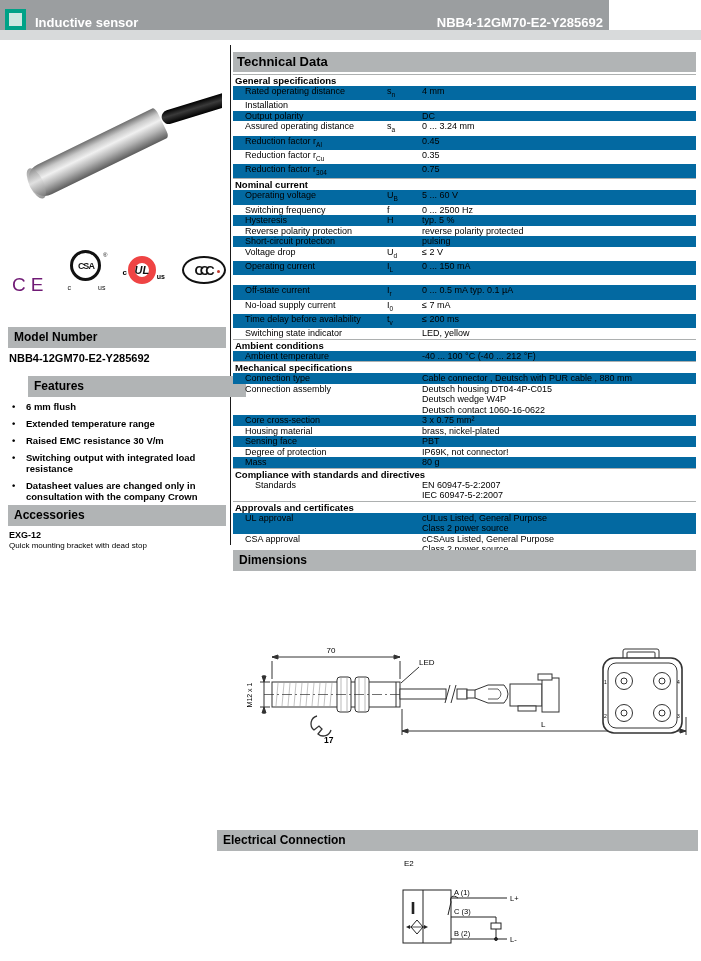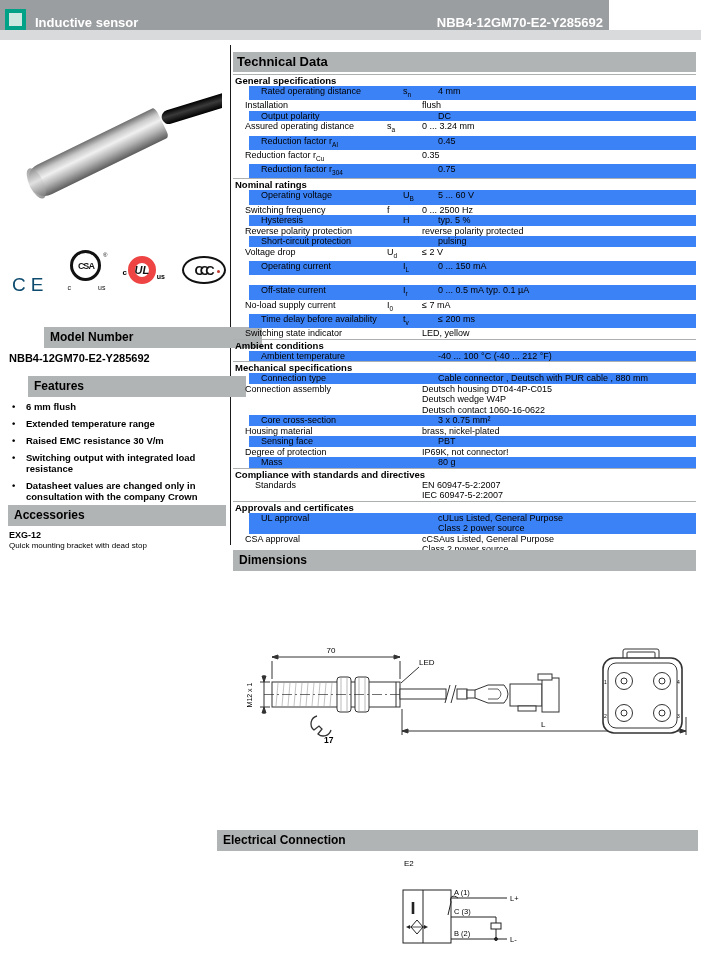--- a/index.html
+++ b/index.html
@@ -19,54 +19,54 @@
   .cyl { position:absolute; left:20px; top:120px; width:147px; height:33px;
          transform:rotate(-26deg); transform-origin:left center;
          background:linear-gradient(to bottom,#6e6e6e 0%,#c9c9c9 22%,#f0f0f0 42%,#b5b5b5 68%,#5c5c5c 100%);
          border-radius:16px 3px 3px 16px / 50% 6px 6px 50%; }
   .cyl-cap { position:absolute; left:20px; top:120px; width:14px; height:33px; transform:rotate(-26deg); transform-origin:left center;
          background:linear-gradient(to bottom,#888,#ddd 45%,#777); border-radius:50% / 50%; opacity:.8; }
   .cable { position:absolute; left:152px; top:62px; width:78px; height:14px; transform:rotate(-17deg); transform-origin:left center;
          background:linear-gradient(to bottom,#000,#3a3a3a 45%,#000); border-radius:7px 2px 2px 7px; }
 
   .certs { position:absolute; left:12px; top:246px; width:214px; height:48px; display:flex; align-items:center; justify-content:space-between; }
-  .logo-ce { font-size:19px; letter-spacing:5px; color:#0c4a6e;margin-top:30px; }
+  .logo-ce { font-size:19px; letter-spacing:5px; color:#701a75;margin-top:30px; }
   .logo-csa { position:relative; width:40px; height:44px; }
   .csa-circle { position:absolute; left:5px; top:2px; width:31px; height:31px; border:3px solid #111; border-radius:50%;
                 display:flex; align-items:center; justify-content:center; font-size:9px; font-weight:bold; color:#111; letter-spacing:-1px; }
   .csa-reg { position:absolute; right:-2px; top:4px; font-size:6px; color:#111; }
   .csa-c { position:absolute; left:2px; bottom:1px; font-size:7px; color:#111; }
   .csa-us { position:absolute; right:0px; bottom:1px; font-size:7px; color:#111; }
   .logo-ul { display:flex; align-items:center; }
   .ul-c { font-size:8px; font-weight:bold; margin-right:1px; margin-top:4px; }
   .ul-circle { width:28px; height:28px; border:7px solid #ef4444; border-radius:50%; display:flex; align-items:center; justify-content:center;
                font-size:11px; font-weight:bold; font-style:italic; color:#111; }
   .ul-us { font-size:7px; font-weight:bold; margin-left:1px; margin-top:12px; }
   .logo-ccc { position:relative; width:44px; height:28px; border:2.5px solid #111; border-radius:50%;
               display:flex; align-items:center; justify-content:center; }
   .ccc-text { font-size:13px; font-weight:bold; letter-spacing:-4px; color:#111; margin-right:3px; }
   .ccc-dot { position:absolute; right:4px; top:12px; width:3px; height:3px; border-radius:50%; background:#c0392b; }
 
   .bar { background:#b1b4b5; font-size:12px; font-weight:bold; color:#000; padding:3px 6px 4px 6px; }
-  .model-bar { position:absolute; left:8px; top:327px; width:218px;margin-left:36px; }
+  .model-bar { position:absolute; left:8px; top:327px; width:218px; }
   .model-number { position:absolute; left:9px; top:352px; font-size:11px; font-weight:bold; }
   .features-bar { position:absolute; left:8px; top:376px; width:218px;margin-left:20px; }
   .features-list { position:absolute; left:10px; top:401px; width:216px; list-style:none; }
   .feature-item { position:relative; font-size:9.5px; font-weight:bold; line-height:11px; padding-left:16px; margin-bottom:6px; }
   .feature-item::before { content:"•"; position:absolute; left:2px; }
   .acc-bar { position:absolute; left:8px; top:505px; width:218px; }
   .acc-name { position:absolute; left:9px; top:530px; font-size:9px; font-weight:bold; }
   .acc-desc { position:absolute; left:9px; top:541px; font-size:8px; }
 
   
   .right { position:absolute; left:233px; top:52px; width:463px; }
   .td-bar { background:#b1b4b5; font-size:13px; font-weight:bold; padding:2px 6px 3px 4px; margin-bottom:2px; }
   .sec-title { font-size:9.5px; font-weight:bold; line-height:11px; border-top:1px solid #adb0b0; padding-left:2px; }
   .row { display:flex; font-size:9px; line-height:10.5px; }
-  .row.shaded { background:#3b82f6;margin-left:16px; }
+  .row.shaded { background:#0369a1; }
   .c-label { width:154px; padding-left:12px; flex-shrink:0; }
   .c-label.indent { padding-left:22px; }
   .c-sym { width:35px; flex-shrink:0; }
   .c-val { flex:1; }
   sub { font-size:6.5px; }
   .gap-row { height:10px; }
 
   .dim-bar { position:absolute; left:233px; top:550px; width:463px; }
   .dim-svg { position:absolute; left:236px; top:605px; }
   .elec-bar { position:absolute; left:217px; top:830px; width:481px; }
@@ -137,23 +137,20 @@
       <div class="row shaded">
         <div class="c-label">Rated operating distance</div>
         <div class="c-sym">s<sub>n</sub></div>
         <div class="c-val">
           <div class="val-line">4 mm</div>
         </div>
       </div>
       <div class="row">
         <div class="c-label">Installation</div>
         <div class="c-sym"></div>
-        <div class="c-val">
-          <div class="val-line">flush</div>
-        </div>
       </div>
       <div class="row shaded">
         <div class="c-label">Output polarity</div>
         <div class="c-sym"></div>
         <div class="c-val">
           <div class="val-line">DC</div>
         </div>
       </div>
       <div class="row">
         <div class="c-label">Assured operating distance</div>
@@ -176,21 +173,21 @@
           <div class="val-line">0.35</div>
         </div>
       </div>
       <div class="row shaded">
         <div class="c-label">Reduction factor r<sub>304</sub></div>
         <div class="c-sym"></div>
         <div class="c-val">
           <div class="val-line">0.75</div>
         </div>
       </div>
-      <div class="sec-title">Nominal ratings</div>
+      <div class="sec-title">Nominal current</div>
       <div class="row shaded">
         <div class="c-label">Operating voltage</div>
         <div class="c-sym">U<sub>B</sub></div>
         <div class="c-val">
           <div class="val-line">5 ... 60 V</div>
         </div>
       </div>
       <div class="row">
         <div class="c-label">Switching frequency</div>
         <div class="c-sym">f</div>

